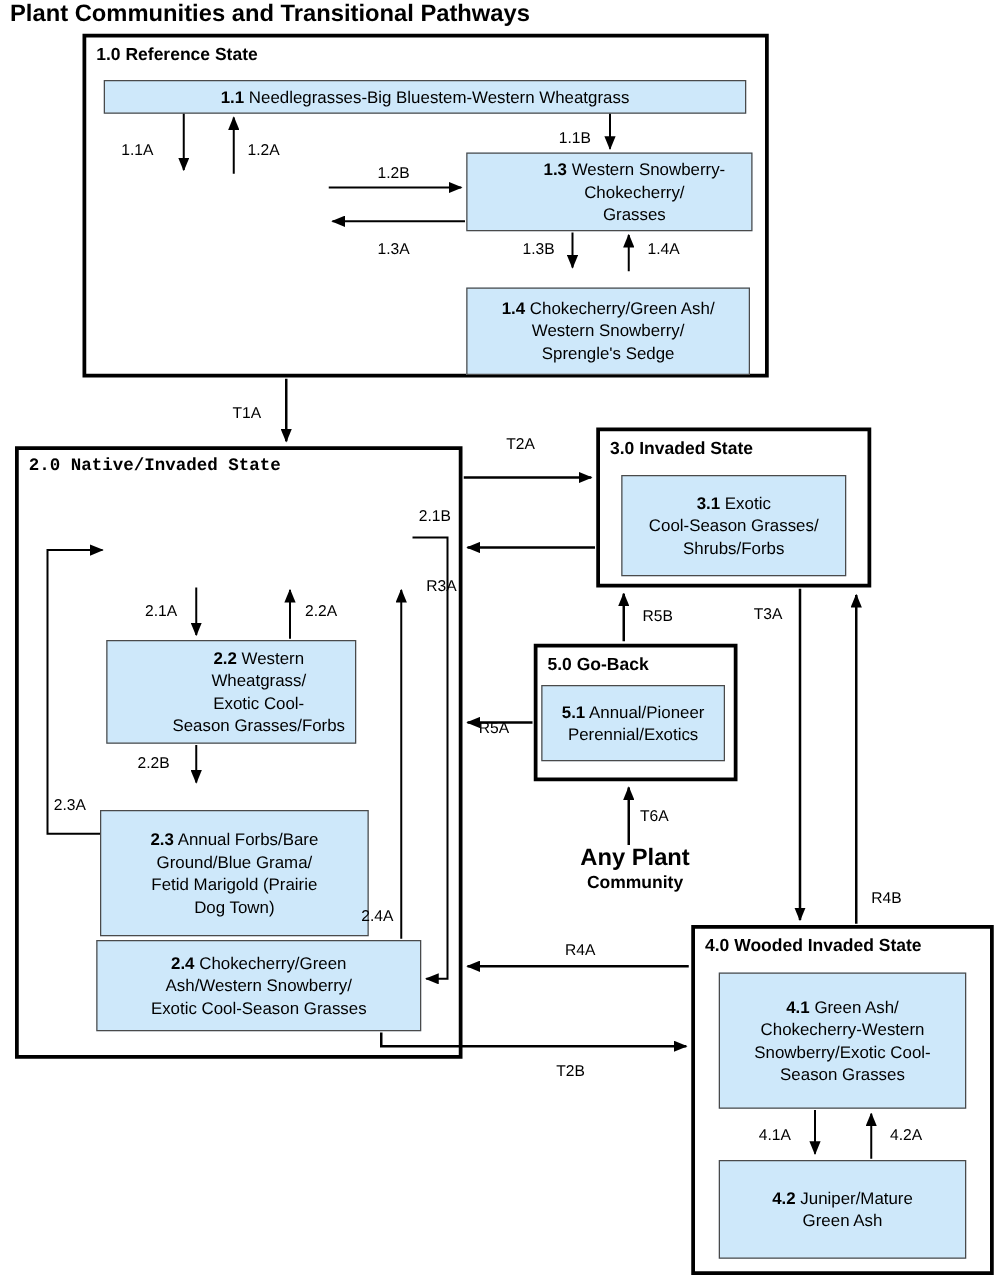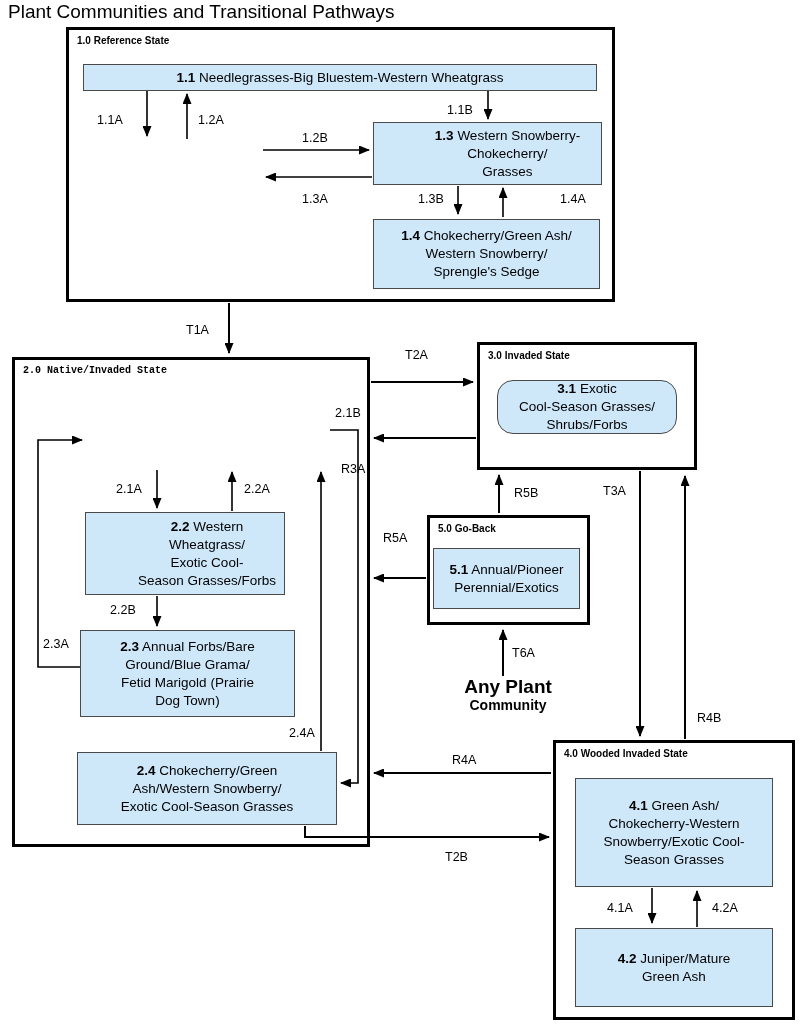--- a/index.html
+++ b/index.html
@@ -4,29 +4,29 @@
 <style>
   html, body { margin:0; padding:0; background:#fff; }
   .canvas {
     position:relative; width:800px; height:1026px; overflow:hidden;
     background:var(--background,#fff);
     font-family:"Liberation Sans", sans-serif;
     color:var(--text,#000);
   }
   .title {
     position:absolute; left:8px; top:1px;
-    font-size:19px; font-weight:normal; white-space:nowrap;
+    font-size:19px; font-weight:bold; white-space:nowrap;
   }
   .state {
     position:absolute; box-sizing:border-box; background:#fff;
     border:3px solid var(--state-border,#000);
   }
   .state-label {
     position:absolute; left:8px; top:5px;
-    font-size:10px; font-weight:bold; white-space:nowrap;
+    font-size:14px; font-weight:bold; white-space:nowrap;
   }
   .community {
     position:absolute; box-sizing:border-box;
     background:var(--community-fill,#cee8fa);
     border:1.5px solid var(--community-border,#4a4a4a);
     display:flex; align-items:center; justify-content:center;
     font-size:13.5px; line-height:18px;
   }
   .ctext { text-align:center; padding:1px 3px; }
   .ctext b { font-weight:bold;margin-top:32px; }
@@ -54,50 +54,50 @@
     <div class="state-label">1.0 Reference State</div>
   </div>
   <div class="community" style="left:83px; top:64px; width:514px; height:27px;">
     <div class="ctext"><b>1.1</b> <span class="name">Needlegrasses-Big Bluestem-Western Wheatgrass</span></div>
   </div>
   <div class="community" style="left:373px; top:122px; width:229px; height:63px;padding-left:40px;">
     <div class="ctext"><b>1.3</b> <span class="name">Western Snowberry-
 Chokecherry/
 Grasses</span></div>
   </div>
-  <div class="community" style="left:373px; top:219px; width:227px; height:70px;">
+  <div class="community" style="left:373px; top:230px; width:227px; height:70px;">
     <div class="ctext"><b>1.4</b> <span class="name">Chokecherry/Green Ash/
 Western Snowberry/
 Sprengle's Sedge</span></div>
   </div>
 
   <div class="state" style="left:12px; top:357px; width:358px; height:490px;font-family:Liberation Mono, monospace;">
     <div class="state-label">2.0 Native/Invaded State</div>
   </div>
   <div class="community" style="left:85px; top:512px; width:200px; height:83px;padding-left:44px;">
     <div class="ctext"><b>2.2</b> <span class="name">Western Wheatgrass/
 Exotic Cool-
 Season Grasses/Forbs</span></div>
   </div>
-  <div class="community" style="left:80px; top:630px; width:215px; height:87px;">
+  <div class="community" style="left:80px; top:648px; width:215px; height:101px;">
     <div class="ctext"><b>2.3</b> <span class="name">Annual Forbs/Bare
 Ground/Blue Grama/
 Fetid Marigold (Prairie
 Dog Town)</span></div>
   </div>
   <div class="community" style="left:77px; top:752px; width:260px; height:73px;">
     <div class="ctext"><b>2.4</b> <span class="name">Chokecherry/Green
 Ash/Western Snowberry/
 Exotic Cool-Season Grasses</span></div>
   </div>
 
   <div class="state" style="left:477px; top:342px; width:220px; height:128px;">
     <div class="state-label">3.0 Invaded State</div>
   </div>
-  <div class="community" style="left:497px; top:380px; width:180px; height:54px;border-radius:16px;">
+  <div class="community" style="left:497px; top:380px; width:180px; height:81px;">
     <div class="ctext"><b>3.1</b> <span class="name">Exotic
 Cool-Season Grasses/
 Shrubs/Forbs</span></div>
   </div>
 
   <div class="state" style="left:427px; top:515px; width:163px; height:110px;">
     <div class="state-label">5.0 Go-Back</div>
   </div>
   <div class="community" style="left:433px; top:548px; width:147px; height:61px;">
     <div class="ctext"><b>5.1</b> <span class="name">Annual/Pioneer
@@ -159,31 +159,31 @@
     <line class="ar thin" x1="652" y1="888" x2="652" y2="923" marker-end="url(#ah)"></line>
     <line class="ar thin" x1="697" y1="927" x2="697" y2="891" marker-end="url(#ah)"></line>
   </svg>
 
   <div class="plabel" style="left:97px;  top:113px;">1.1A</div>
   <div class="plabel" style="left:198px; top:113px;">1.2A</div>
   <div class="plabel" style="left:447px; top:103px;">1.1B</div>
   <div class="plabel" style="left:302px; top:131px;">1.2B</div>
   <div class="plabel" style="left:302px; top:192px;">1.3A</div>
   <div class="plabel" style="left:418px; top:192px;">1.3B</div>
-  <div class="plabel" style="left:518px; top:192px;margin-left:42px;">1.4A</div>
+  <div class="plabel" style="left:518px; top:192px;">1.4A</div>
   <div class="plabel" style="left:186px; top:323px;">T1A</div>
   <div class="plabel" style="left:116px; top:482px;">2.1A</div>
   <div class="plabel" style="left:244px; top:482px;">2.2A</div>
   <div class="plabel" style="left:110px; top:603px;">2.2B</div>
   <div class="plabel" style="left:43px;  top:637px;">2.3A</div>
   <div class="plabel" style="left:289px; top:726px;">2.4A</div>
   <div class="plabel" style="left:335px; top:406px;">2.1B</div>
   <div class="plabel" style="left:405px; top:348px;">T2A</div>
   <div class="plabel" style="left:341px; top:462px;">R3A</div>
-  <div class="plabel" style="left:383px; top:531px;">R5A</div>
+  <div class="plabel" style="left:383px; top:575px;">R5A</div>
   <div class="plabel" style="left:514px; top:486px;">R5B</div>
   <div class="plabel" style="left:512px; top:646px;">T6A</div>
   <div class="plabel" style="left:603px; top:484px;">T3A</div>
   <div class="plabel" style="left:697px; top:711px;">R4B</div>
   <div class="plabel" style="left:452px; top:753px;">R4A</div>
   <div class="plabel" style="left:445px; top:850px;">T2B</div>
   <div class="plabel" style="left:607px; top:901px;">4.1A</div>
   <div class="plabel" style="left:712px; top:901px;">4.2A</div>
 
 </div>

